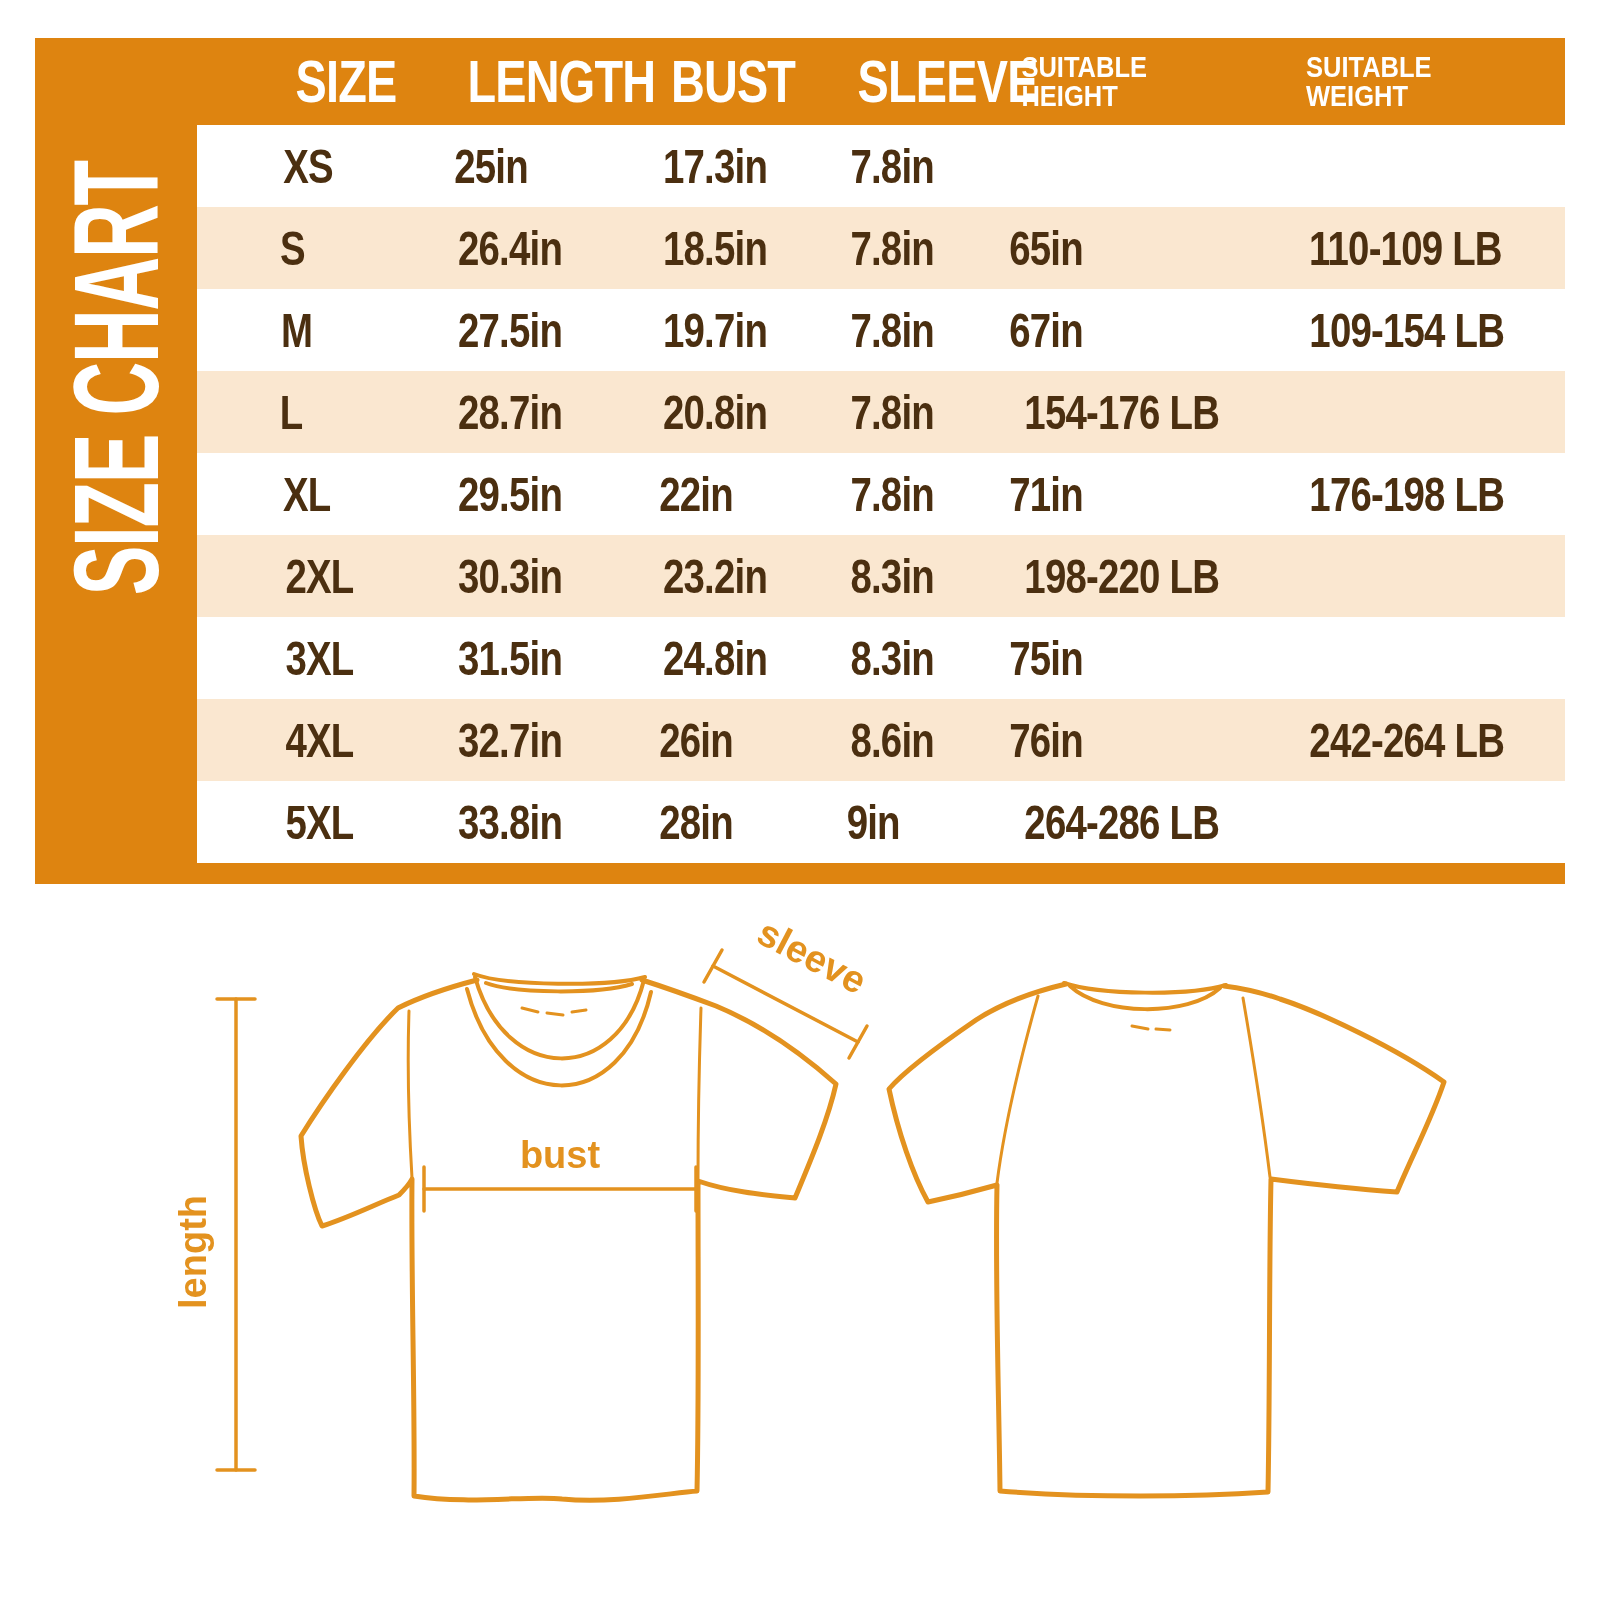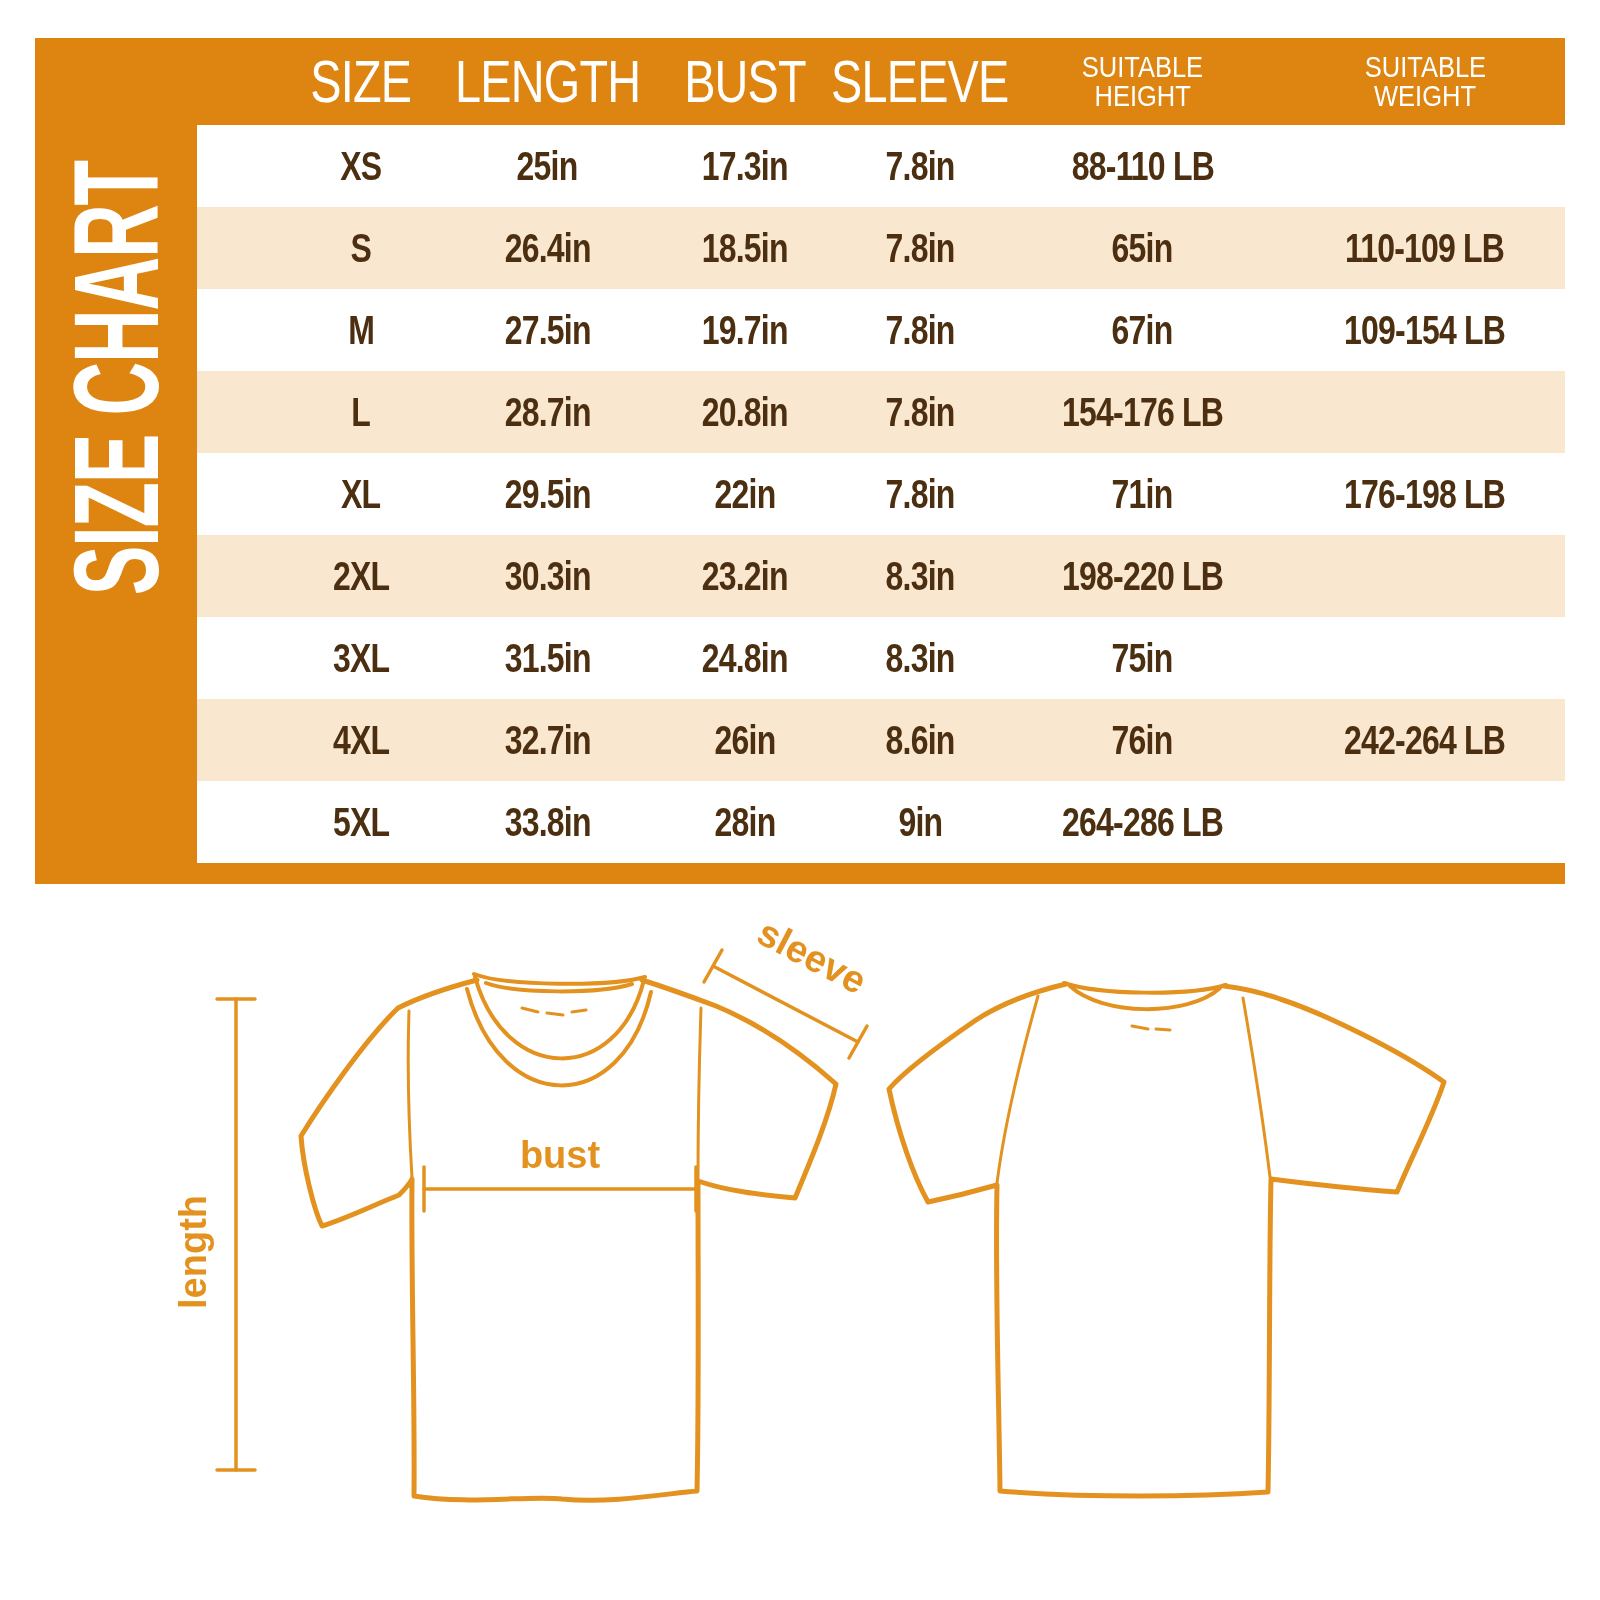--- a/index.html
+++ b/index.html
@@ -17,31 +17,31 @@
 
   
   .chart-block{position:absolute;left:35px;top:38px;width:1530px;height:846px;
     background:var(--orange);}
   .side-label{position:absolute;left:-134px;top:359px;width:430px;height:130px;
     transform:rotate(-90deg) scaleX(0.62);
     font-size:120px;font-weight:bold;color:var(--header_text);
     letter-spacing:-2px;text-align:center;line-height:130px;white-space:nowrap;}
   .thead{position:absolute;left:162px;top:0;width:1368px;height:87px;
     display:grid;grid-template-columns:248px 205px 190px 160px 285px 280px;}
-  .hcell{display:flex;flex-direction:column;align-items:center;justify-content:center;
-    height:100%;color:var(--header_text);font-weight:normal;}
+  .hcell{display:flex;flex-direction:column;justify-content:center;
+    height:100%;color:var(--header_text);font-weight:bold;}
   .hcell .big{display:inline-block;font-size:60px;transform:scaleX(0.78);
     letter-spacing:-1px;white-space:nowrap;line-height:1;}
   .hcell .small{display:inline-block;font-size:30px;transform:scaleX(0.85);
     letter-spacing:0;white-space:nowrap;line-height:0.95;}
   .tbody{position:absolute;left:162px;top:87px;width:1368px;}
   .trow{display:grid;grid-template-columns:248px 205px 190px 160px 285px 280px;
     height:82px;align-items:center;background:var(--row_white);}
   .trow:nth-child(even){background:var(--stripe);}
-  .tcell{text-align:center;font-weight:bold;font-size:40px;color:var(--brown);}
+  .tcell{font-weight:bold;font-size:48px;color:var(--brown);}
   .tcell span{display:inline-block;transform:scaleX(0.8);letter-spacing:-1px;
     white-space:nowrap;}
   .c0{padding-left:80px;}
 
   
   .diagram{position:absolute;left:0;top:880px;width:1600px;height:720px;}
   .diagram path,.diagram line{stroke:var(--diagram);fill:none;
     stroke-linecap:round;stroke-linejoin:round;}
   .outline{stroke-width:5px;}
   .detail{stroke-width:4px;}
@@ -77,21 +77,20 @@
       <span class="small">WEIGHT</span>
     </div>
   </div>
 
   <div class="tbody">
     <div class="trow">
       <div class="tcell c0"><span>XS</span></div>
       <div class="tcell"><span>25in</span></div>
       <div class="tcell"><span>17.3in</span></div>
       <div class="tcell"><span>7.8in</span></div>
-      <div class="tcell"><span>88-110 LB</span></div>
     </div>
     <div class="trow">
       <div class="tcell c0"><span>S</span></div>
       <div class="tcell"><span>26.4in</span></div>
       <div class="tcell"><span>18.5in</span></div>
       <div class="tcell"><span>7.8in</span></div>
       <div class="tcell"><span>65in</span></div>
       <div class="tcell"><span>110-109 LB</span></div>
     </div>
     <div class="trow">

